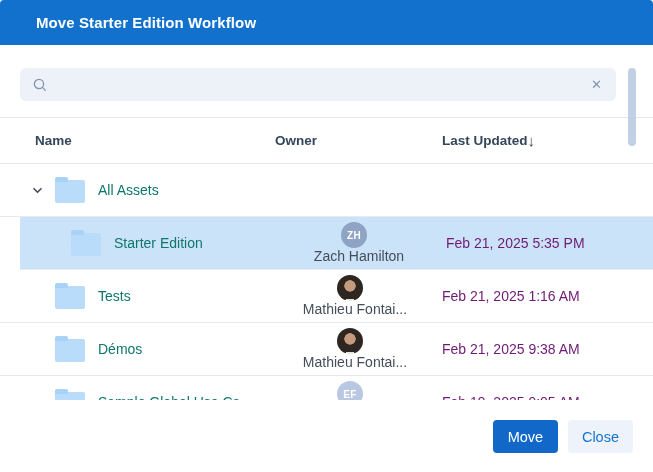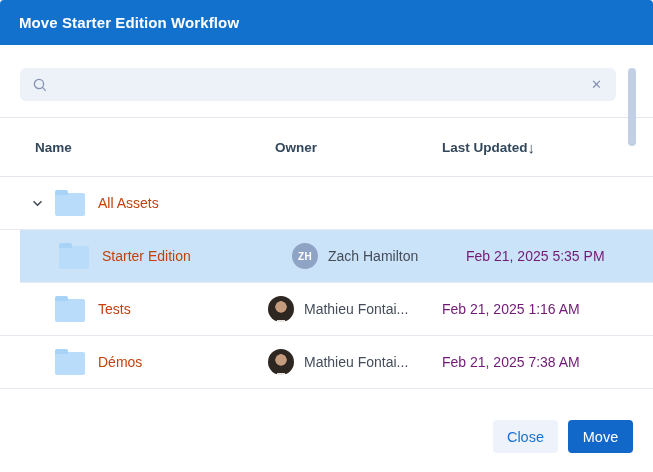--- a/index.html
+++ b/index.html
@@ -4,21 +4,21 @@
 <style>
   * { margin: 0; padding: 0; box-sizing: border-box; }
   html, body { width: 653px; height: 472px; background: #fff; overflow: hidden; }
   body { font-family: "Liberation Sans", sans-serif; color: #454d59; }
 
   .modal { position: relative; width: 653px; height: 472px; background: #fff; overflow: hidden; }
 
   
   .modal-header {
     height: 45px; background: #1271cd; display: flex; align-items: center;
-    padding: 0 19px; border-radius: 4px 4px 0 0;
+    padding: 0 36px; border-radius: 4px 4px 0 0;
   }
   .modal-title { color: #ffffff; font-size: 15px; font-weight: bold; letter-spacing: .1px; }
 
   
   .search-wrap { padding: 23px 37px 0 20px; }
   .search-box {
     position: relative; height: 33px; background: #edf1f8; border-radius: 6px;
     display: flex; align-items: center; padding: 0 12px;
   }
   .search-box input {
@@ -27,53 +27,53 @@
   }
   .search-clear {
     color: #8593b5; font-size: 13px; cursor: pointer; line-height: 1; padding: 2px;
     font-family: "Liberation Sans", sans-serif;
   }
 
   
   .table-viewport { margin-top: 16px; height: 283px; overflow: hidden; }
 
   .table-header {
-    display: flex; align-items: center; height: 60px;
+    display: flex; align-items: center; height: 47px;
     border-top: 1px solid #e4e7ee; border-bottom: 1px solid #e4e7ee;
     color: #33475b; font-size: 13.5px; font-weight: bold;
   }
   .col-name   { width: 268px; padding-left: 35px; }
   .col-owner  { width: 174px; padding-left: 7px; }
   .col-date   { flex: 1; display: flex; align-items: center; }
   .sort-arrow { font-size: 15px; font-weight: normal; color: #33475b; }
 
   .row {
     display: flex; align-items: center; height: 53px;
     border-bottom: 1px solid #e7eaf0; margin: 0 0 0 0; cursor: pointer;
   }
   .row.selected { background: #cbe3f8; margin-left: 20px; padding-left: 0; }
   .row .cell-name { width: 268px; display: flex; align-items: center; padding-left: 20px; }
-  .row.selected .cell-name { padding-left: 4px; width: 272px; }
-  .row .cell-owner { width: 174px; display: flex; align-items: center; padding-left: 0; }
+  .row.selected .cell-name { padding-left: 16px; width: 252px; }
+  .row .cell-owner { width: 174px; display: flex; align-items: center; padding-left: 0; flex-direction: column; }
   .row .cell-date { flex: 1; font-size: 14px; color: #701a75; white-space: nowrap; }
 
   .chevron-slot { width: 35px; display: flex; align-items: center; justify-content: center; flex: none; }
   .chevron { width: 11px; height: 11px; display: inline-block; }
   .chevron svg { display: block; }
 
   .folder {
     position: relative; width: 30px; height: 23px; background: #b9dcfa;
     border-radius: 2px; flex: none; margin-right: 13px; margin-top: 2px;
   }
   .folder::before {
     content: ""; position: absolute; top: -3px; left: 0;
     width: 13px; height: 5px; background: #a8d3f7; border-radius: 2px 2px 0 0;
   }
 
-  .row-label { font-size: 14px; color: #c2410c; white-space: nowrap; overflow: hidden; }
+  .row-label { font-size: 14px; color: #0f766e; white-space: nowrap; overflow: hidden; }
 
   .avatar {
     width: 26px; height: 26px; border-radius: 50%; flex: none; margin-right: 10px;
     display: flex; align-items: center; justify-content: center;
     color: #fff; font-size: 10px; font-weight: bold; letter-spacing: .3px;
   }
   .avatar.photo {
     background:
       radial-gradient(ellipse 9px 5px at 50% 103%, #e9e5e0 0 60%, transparent 65%),
       radial-gradient(circle 6px at 50% 42%, #c59b7d 0 90%, transparent 100%),
@@ -199,21 +199,21 @@
       </span>
       <span class="folder"></span>
       <span class="row-label">Démos</span>
     </div>
     <div class="cell-owner">
       <span class="avatar photo">
         <span></span>
       </span>
       <span class="owner-label">Mathieu Fontai...</span>
     </div>
-    <div class="cell-date">Feb 21, 2025 7:38 AM</div>
+    <div class="cell-date">Feb 21, 2025 9:38 AM</div>
   </div>
         <div class="row">
     <div class="cell-name">
       <span class="chevron-slot">
         <span class="chevron" style="visibility: hidden;">
           <svg width="11" height="11" viewBox="0 0 11 11" fill="none">
             <polyline points="2,3.7 5.5,7.3 9,3.7" stroke="#454d59" stroke-width="1.6" stroke-linecap="round" stroke-linejoin="round"></polyline>
           </svg>
         </span>
       </span>
@@ -227,17 +227,17 @@
       <span class="owner-label">Elena F...</span>
     </div>
     <div class="cell-date">Feb 19, 2025 9:05 AM</div>
   </div>
       </div>
   </div>
 
   <div class="scrollbar-thumb"></div>
 
   <div class="modal-footer">
+    <button class="btn btn-move">Move</button>
     <button class="btn btn-close">Close</button>
-    <button class="btn btn-move">Move</button>
   </div>
 
 </div>
 
 </body></html>

